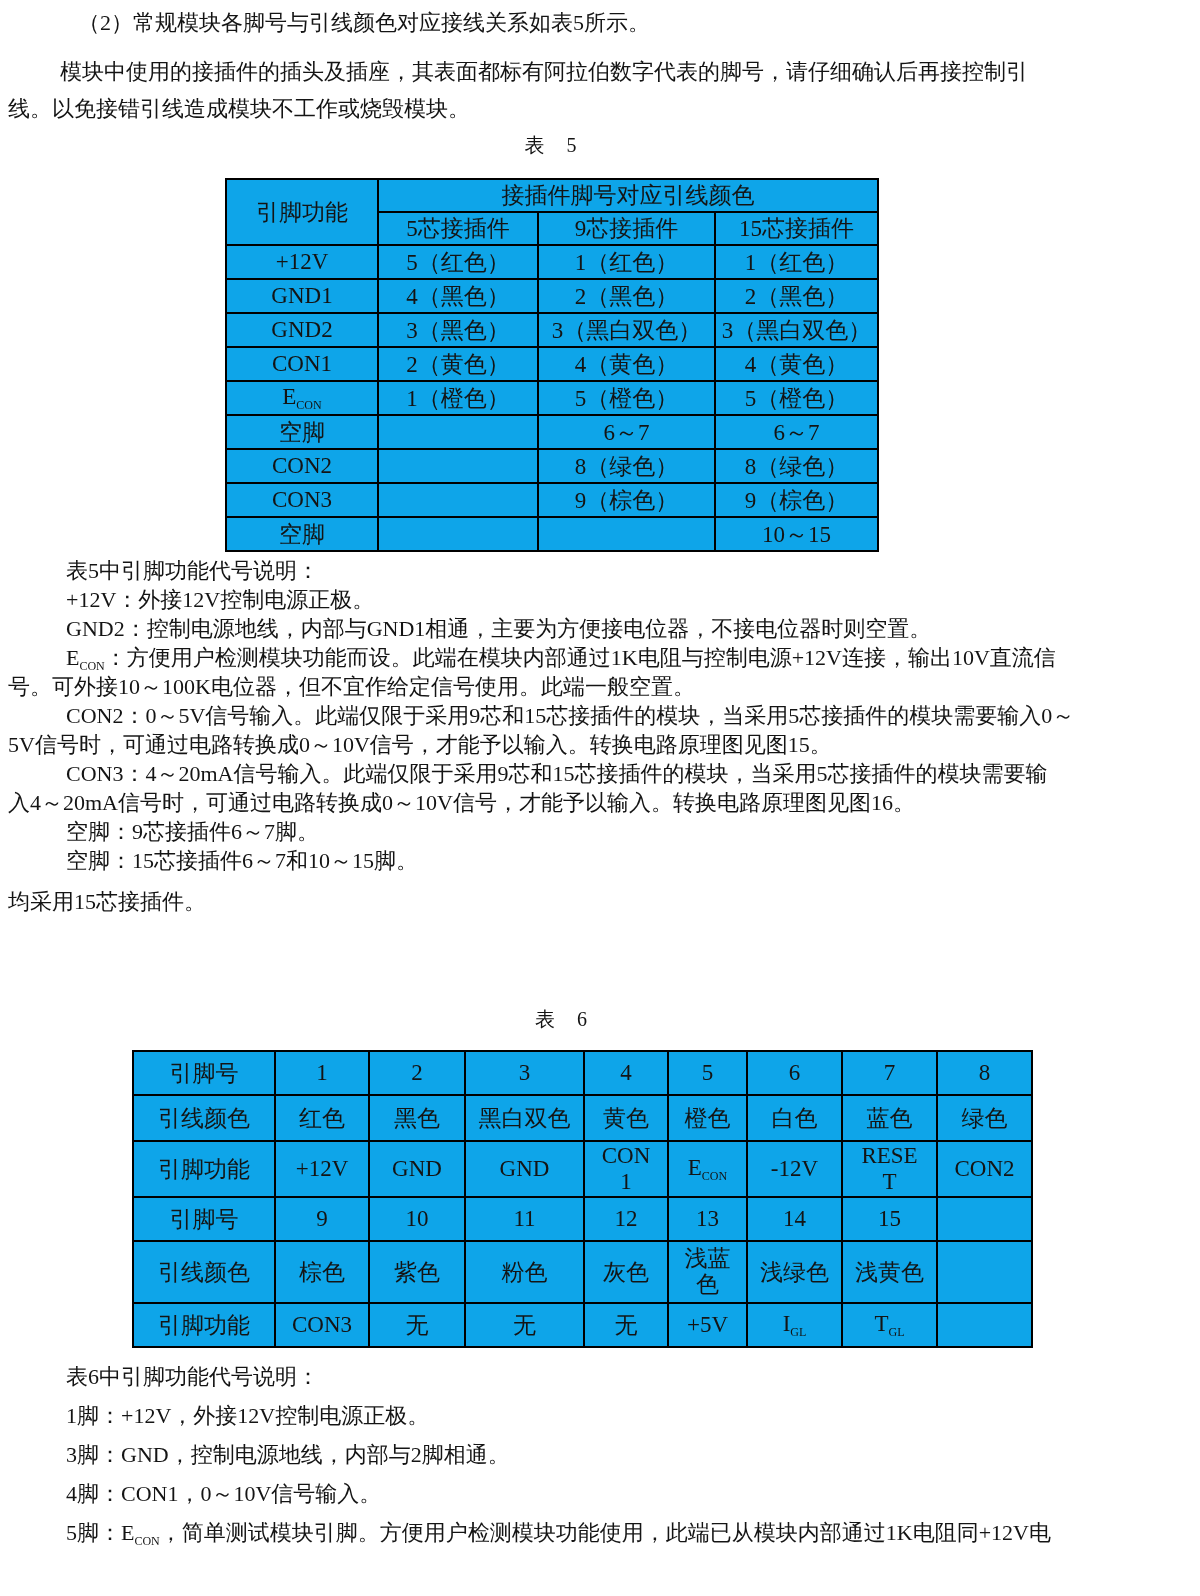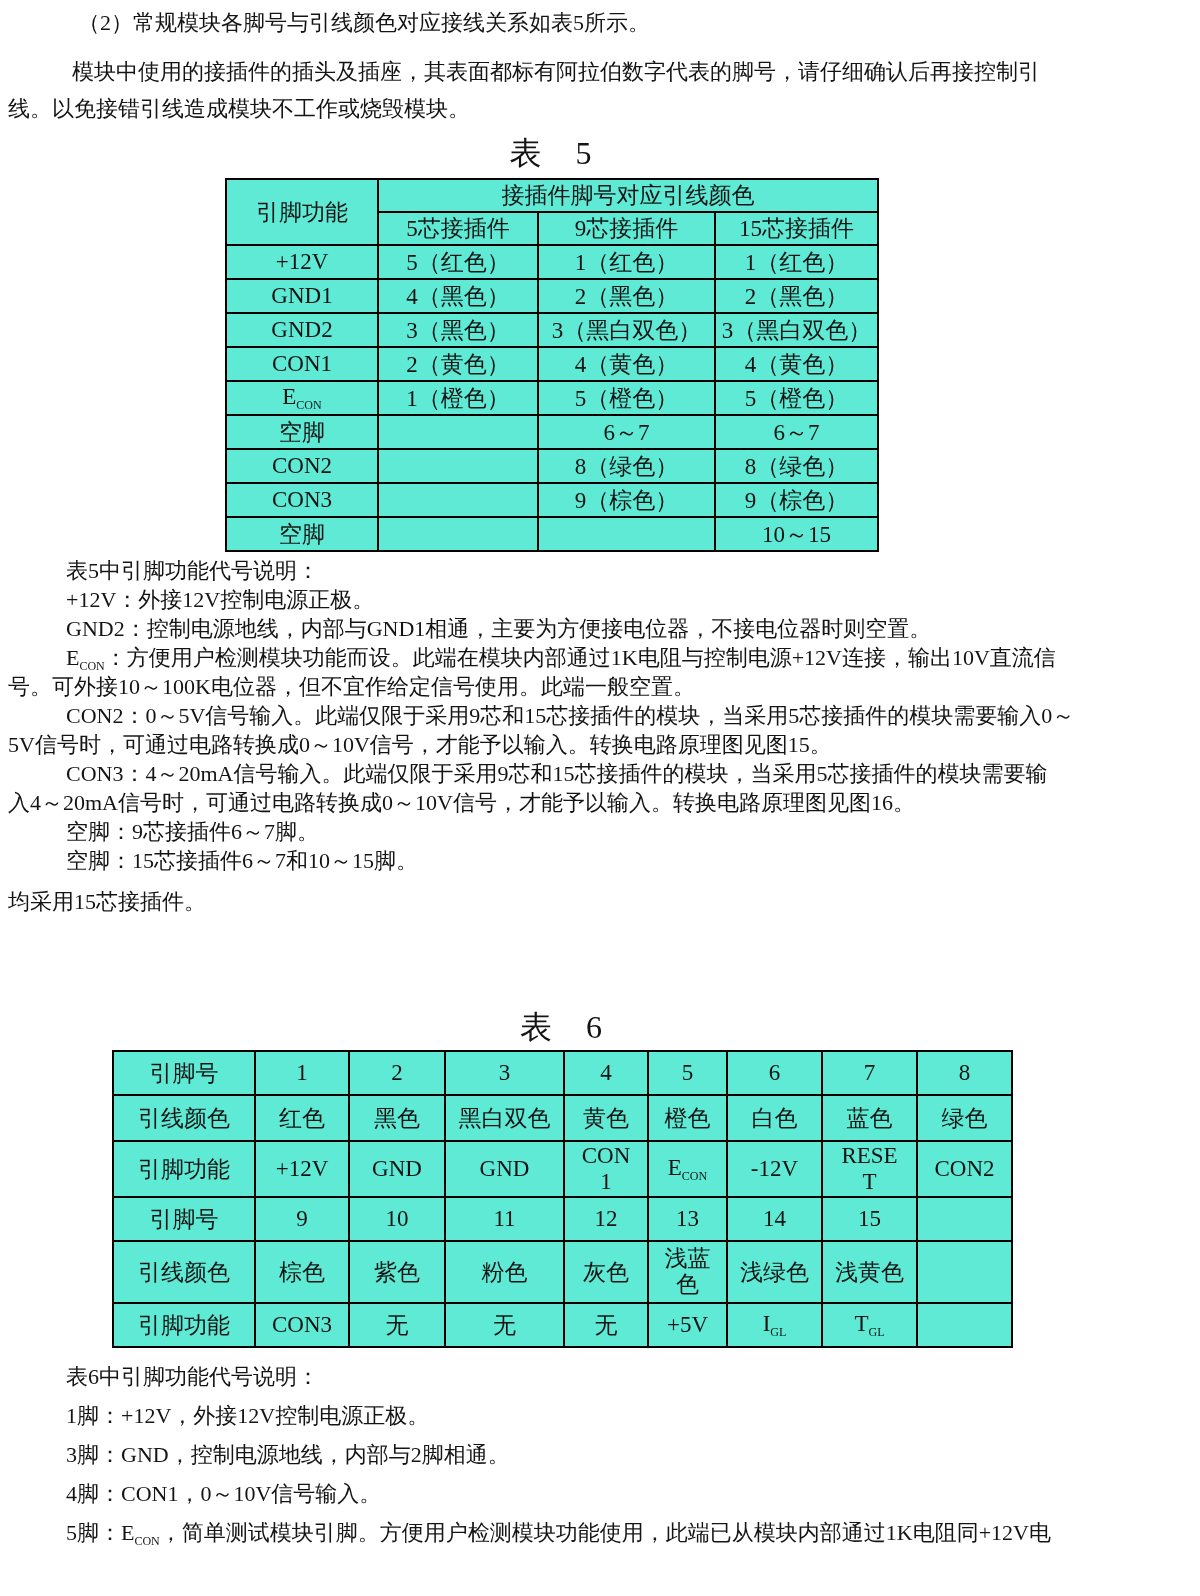--- a/index.html
+++ b/index.html
@@ -4,33 +4,33 @@
 <style>
   * { margin:0; padding:0; box-sizing:border-box; }
   html,body { background:#ffffff; }
   body {
     width:1200px; height:1596px; position:relative; overflow:hidden;
     font-family:"Liberation Serif","DejaVu Serif",serif;
     color:#141414;
   }
   .abs { position:absolute; }
   .txtline { white-space:nowrap; font-size:22px; }
-  .caption { font-size:32px; text-align:center; letter-spacing:1px; }
-
-  table { border-collapse:collapse; table-layout:fixed; background:#5eead4; }
+  .caption { font-size:20px; text-align:center; letter-spacing:1px; }
+
+  table { border-collapse:collapse; table-layout:fixed; background:#0ea5e9; }
   td {
     border:2px solid #000; text-align:center; vertical-align:middle;
     font-size:23px; padding:0; overflow:hidden;
   }
   
   .t5 { width:652px; }
   .t5 .hr  td { height:33px; }
   .t5 .dr  td { height:34px; }
   
-  .t6 { width:899px; }
+  .t6 { width:899px;margin-left:20px; }
   .t6 .r-pin td  { height:44px; }
   .t6 .r-col td  { height:46px; }
   .t6 .r-fun td  { height:56px; }
   .t6 .r-pin2 td { height:44px; }
   .t6 .r-col2 td { height:62px; }
   .t6 .r-fun2 td { height:44px; }
   .two { line-height:26px; }
   .sb { font-size:12px; vertical-align:-5px; letter-spacing:0; }
 
   
@@ -39,21 +39,21 @@
   .notes6 { top:1357px; left:8px; width:1184px; }
   .notes6 .nl { height:39px; line-height:39px; }
   .ind  { padding-left:58px; }
   .ind3 { padding-left:70px; }
   .gap  { margin-top:12px; }
 </style>
 </head>
 <body>
 
 <div class="abs txtline" style="top:8px; left:78px;">（2）常规模块各脚号与引线颜色对应接线关系如表5所示。</div>
-<div class="abs txtline" style="top:57px; left:72px;">模块中使用的接插件的插头及插座，其表面都标有阿拉伯数字代表的脚号，请仔细确认后再接控制引</div>
+<div class="abs txtline" style="top:57px; left:60px;">模块中使用的接插件的插头及插座，其表面都标有阿拉伯数字代表的脚号，请仔细确认后再接控制引</div>
 <div class="abs txtline" style="top:94px; left:8px;">线。以免接错引线造成模块不工作或烧毁模块。</div>
 
 <div class="abs caption" style="top:132px; left:225px; width:652px;">表　5</div>
 
 <table class="abs t5" style="top:178px; left:225px;">
   <colgroup>
     <col style="width:152px">
       <col style="width:160px">
       <col style="width:177px">
       <col style="width:163px">

